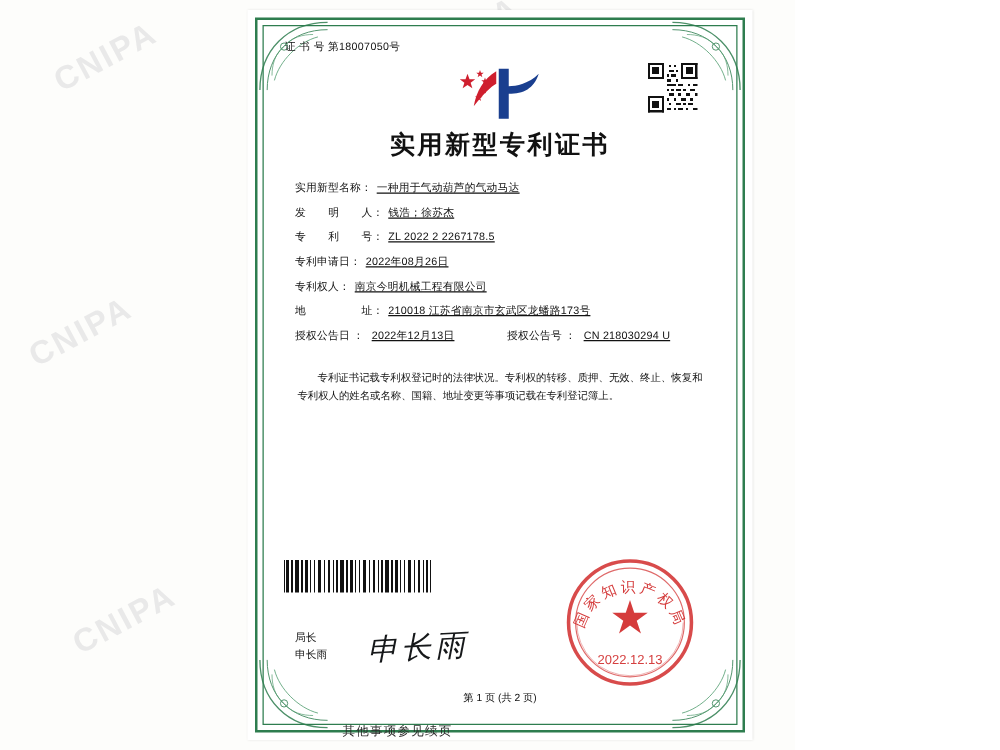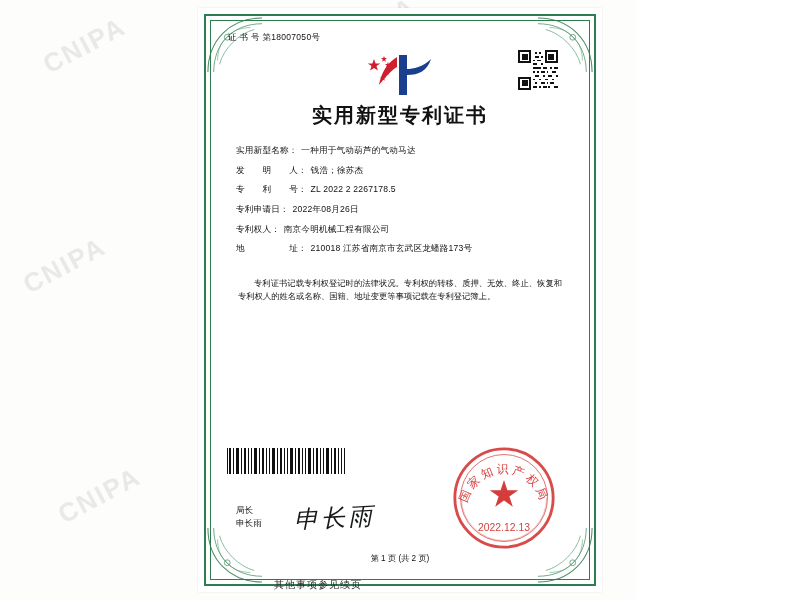--- a/index.html
+++ b/index.html
@@ -98,21 +98,21 @@
     white-space:nowrap;
     letter-spacing:.2px;
   }
   .f-label.spread{
     display:inline-block;
     width:62px;
     text-align:justify;
     text-align-last:justify;
   }
   .f-colon{padding:0 4px 0 0;}
-  .f-value{letter-spacing:.2px;}
+  .f-value{letter-spacing:.2px;text-decoration:underline;}
   .two-col{display:flex;}
   .two-col .col2{margin-left:42px;}
 
   .para{
     margin:14px 10px 0 10px;
     font-size:8.3px;
     line-height:1.65;
     text-align:justify;
     color:#151515;
     text-indent:16px;
@@ -322,20 +322,32 @@
           <span class="f-colon">：</span>
           <span class="f-value">南京今明机械工程有限公司</span>
         </div>
 
         <div class="field-row">
           <span class="f-label spread">地址</span>
           <span class="f-colon">：</span>
           <span class="f-value">210018 江苏省南京市玄武区龙蟠路173号</span>
         </div>
 
+        <div class="field-row two-col">
+          <span class="col1">
+            <span class="f-label">授权公告日</span>
+            <span class="f-colon">：</span>
+            <span class="f-value">2022年12月13日</span>
+          </span>
+          <span class="col2">
+            <span class="f-label">授权公告号</span>
+            <span class="f-colon">：</span>
+            <span class="f-value">CN 218030294 U</span>
+          </span>
+        </div>
 
       </div>
 
       <div class="para second">专利证书记载专利权登记时的法律状况。专利权的转移、质押、无效、终止、恢复和专利权人的姓名或名称、国籍、地址变更等事项记载在专利登记簿上。</div>
 
     </div>
 
     <svg class="barcode" viewBox="0 0 120 26" shape-rendering="crispEdges">
       <rect width="120" height="26" fill="#fff"></rect>
       <g fill="#111">

